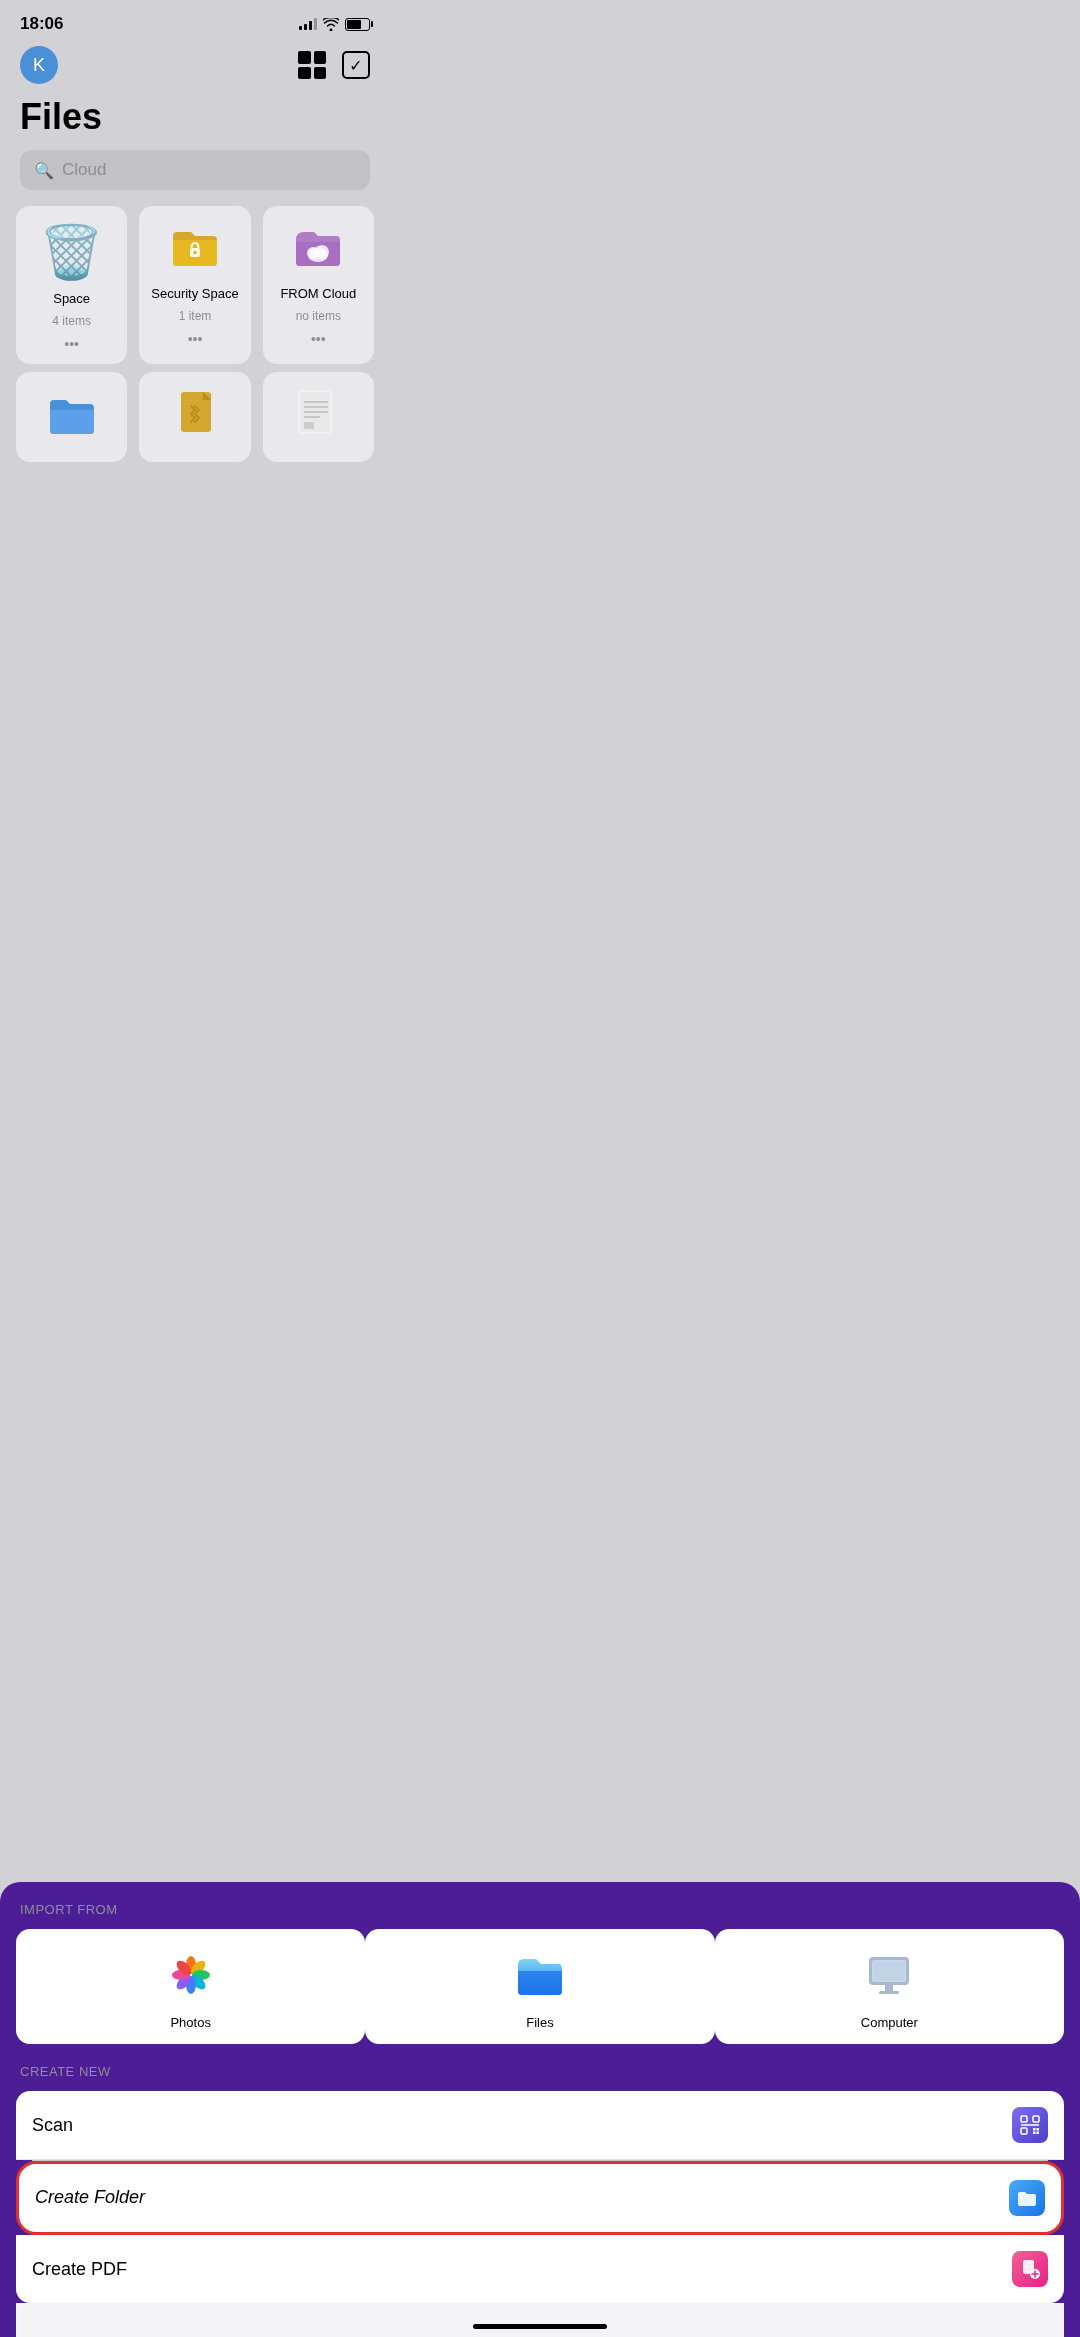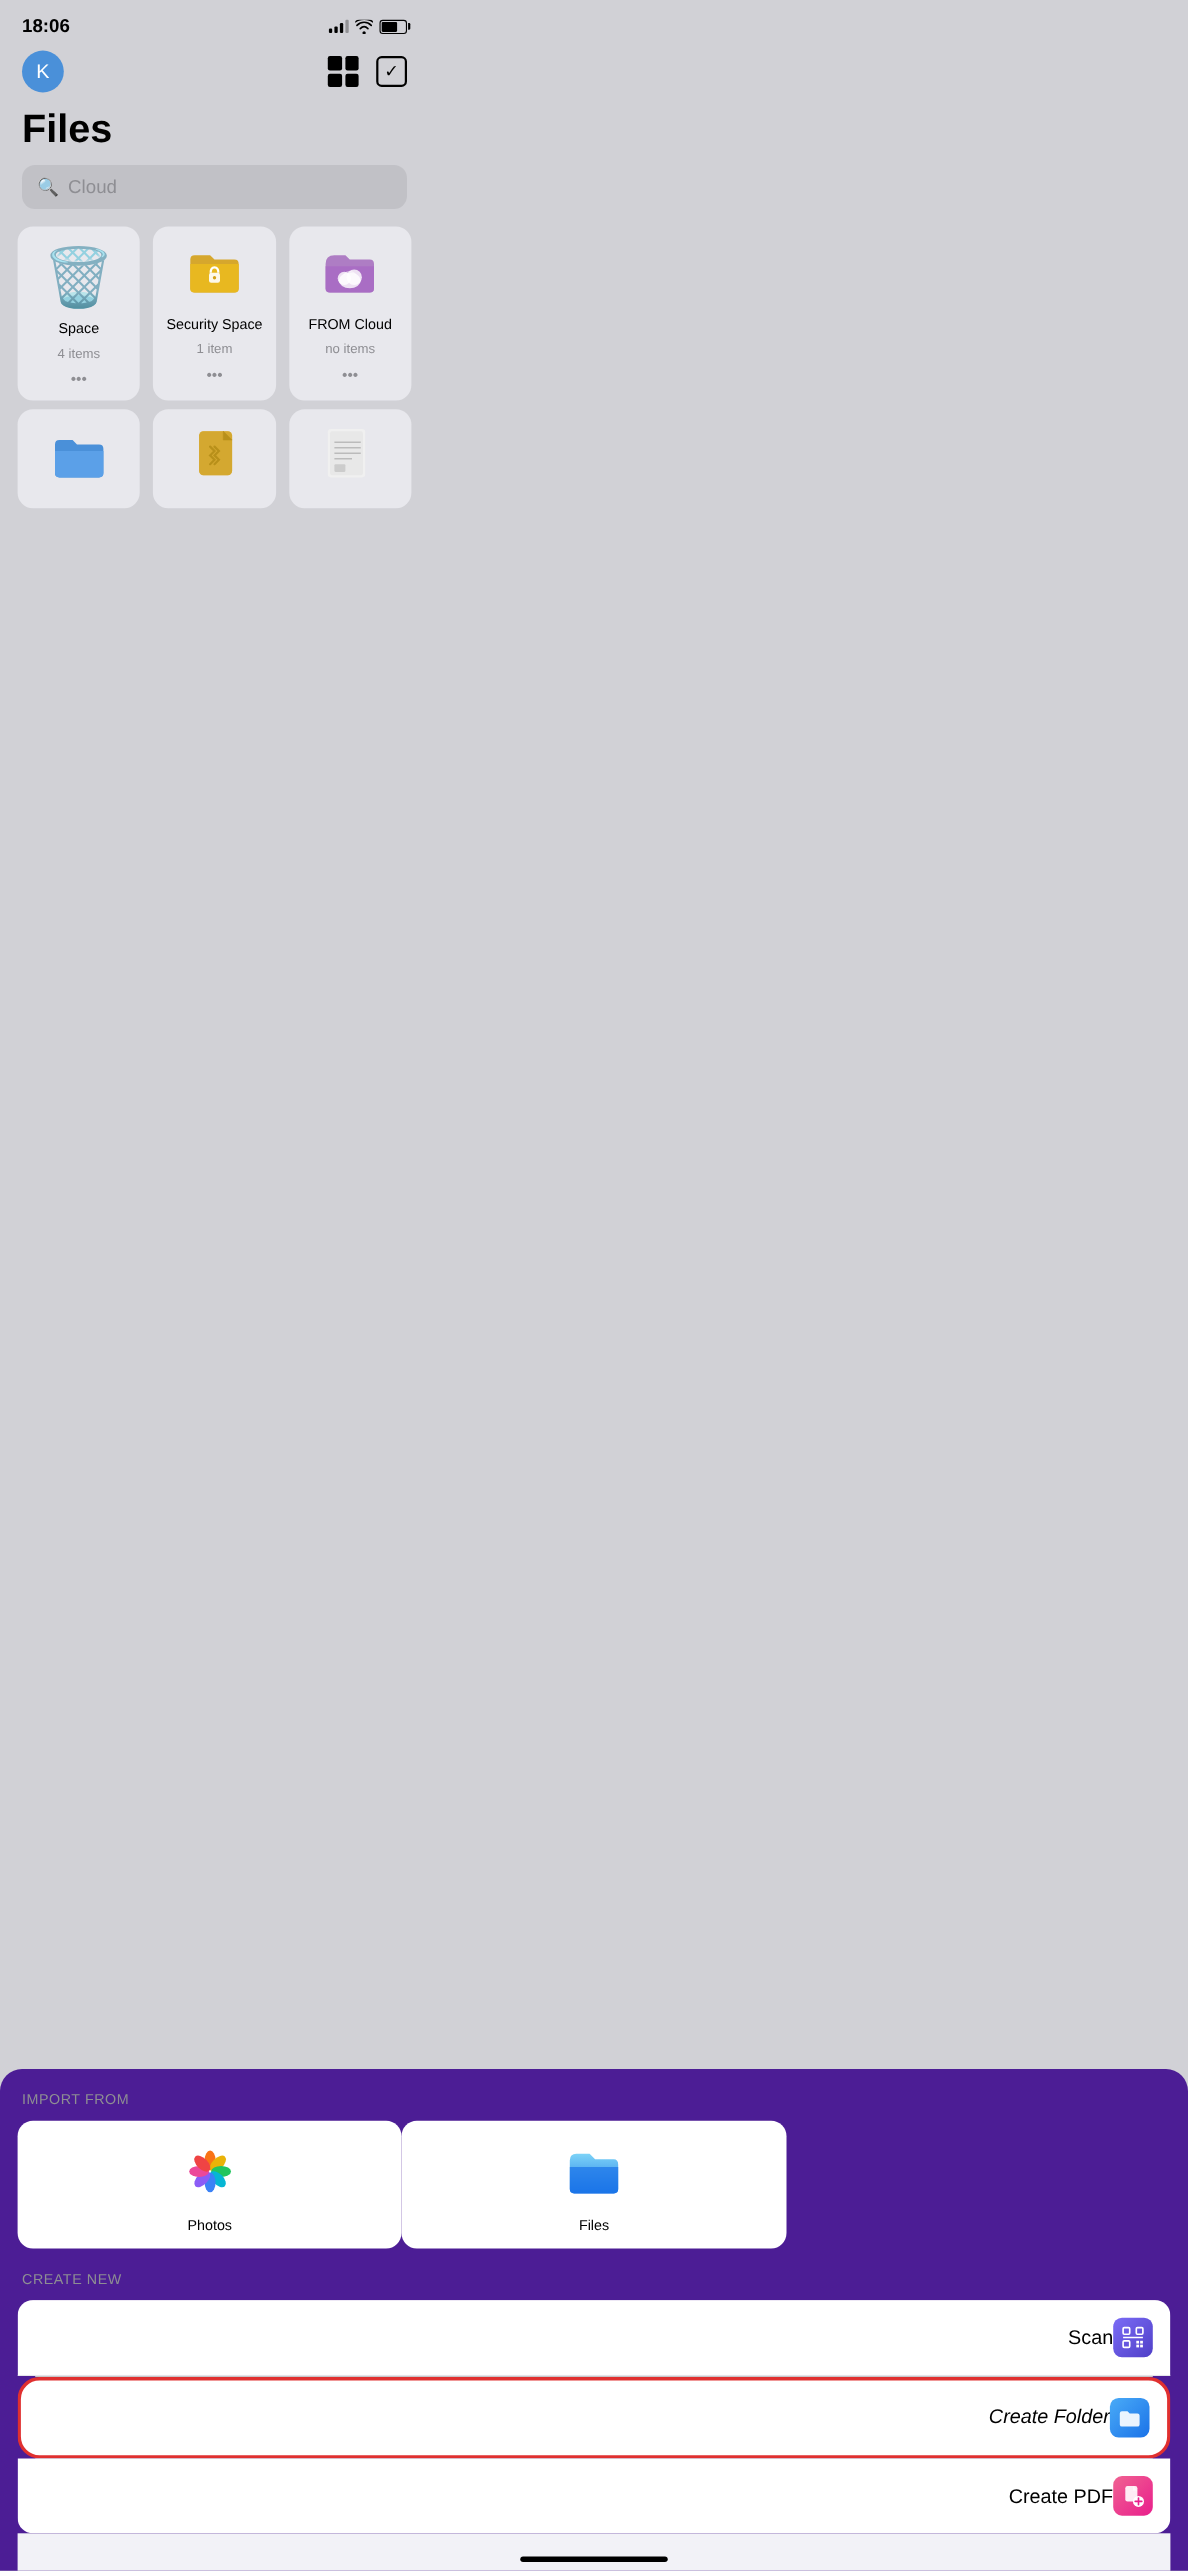--- a/index.html
+++ b/index.html
@@ -267,21 +267,21 @@
       flex-direction: column;
       border-radius: 14px;
       overflow: hidden;
       margin-bottom: 0;
     }
 
     .create-item {
       background: #fff;
       display: flex;
       align-items: center;
-      justify-content: flex-end;
+      justify-content: space-between;
       padding: 16px 16px;
       border-bottom: 0.5px solid #e5e5ea;
     }
 
     .create-item:last-child {
       border-bottom: none;
     }
 
     .create-item-label {
       font-size: 18px;
@@ -519,20 +519,35 @@
               <stop offset="100%" stop-color="#1d7ae8"></stop>
             </linearGradient>
           </defs>
           <path d="M4 16 Q4 10 10 10 L22 10 L27 15 L44 15 Q48 15 48 20 L48 42 Q48 46 44 46 L8 46 Q4 46 4 42Z" fill="url(#fg1)"></path>
           <path d="M4 22 L48 22 L48 42 Q48 46 44 46 L8 46 Q4 46 4 42Z" fill="#1a72e8" opacity="0.7"></path>
         </svg>
       </div>
       <span class="import-name">Files</span>
     </div>
 
+    <div class="import-card">
+      <div>
+        <svg width="52" height="52" viewBox="0 0 52 52">
+
+          <rect x="6" y="8" width="40" height="28" rx="4" fill="#a8b8d0"></rect>
+          <rect x="9" y="11" width="34" height="22" rx="2" fill="#c8d8ea"></rect>
+
+          <rect x="22" y="36" width="8" height="7" fill="#a8b8d0"></rect>
+          <rect x="16" y="42" width="20" height="3" rx="1.5" fill="#a8b8d0"></rect>
+
+          <rect x="10" y="12" width="32" height="20" rx="2" fill="#b8cfe0" opacity="0.5"></rect>
+        </svg>
+      </div>
+      <span class="import-name">Computer</span>
+    </div>
 
   </div>
 
   <div class="section-label">CREATE NEW</div>
 
   <div class="create-list">
 
     <div class="create-item">
       <span class="create-item-label">Scan</span>
       <div class="scan-icon-wrap">

